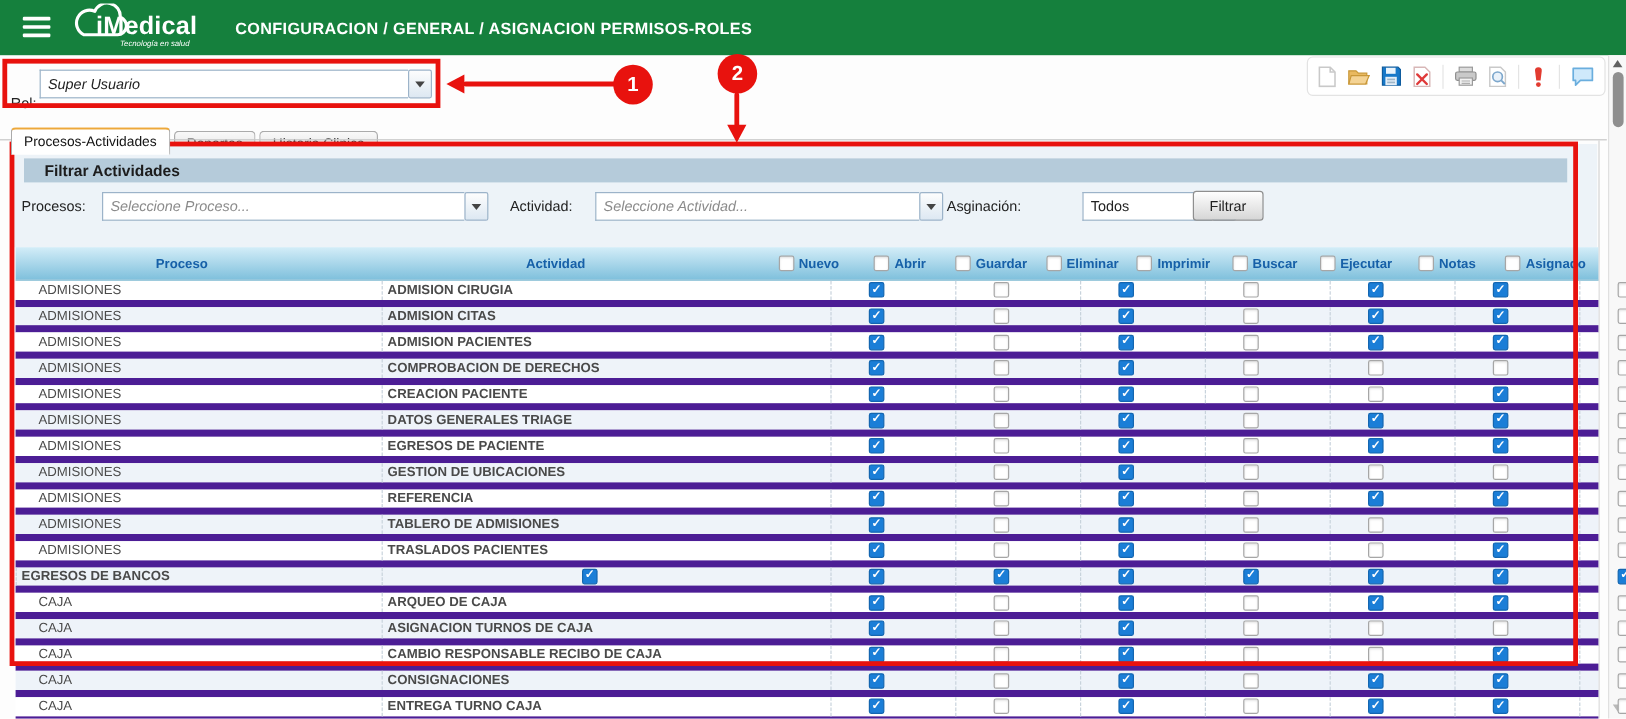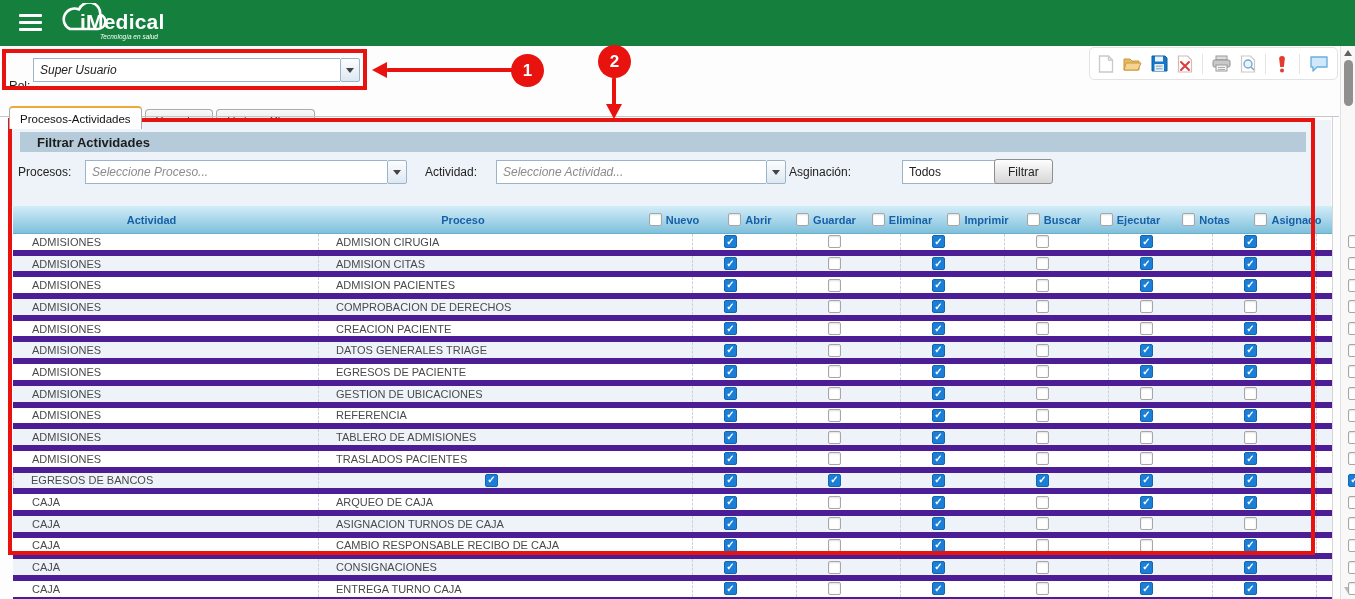--- a/index.html
+++ b/index.html
@@ -66,21 +66,21 @@
   .tablewrap { position:absolute; left:13px; top:206px; width:1319px; }
   .thead { display:grid; grid-template-columns:277px 346px repeat(8,76px) 1fr; height:28px;
            background:linear-gradient(#d3edf8,#7fc0dc); border-bottom:1px solid #69aecb; align-items:center; }
   .hcell { display:flex; align-items:center; justify-content:center; gap:4px;
            font-size:11px; font-weight:bold; color:#1660a8; }
   .trow { display:grid; grid-template-columns:277px 346px repeat(8,76px) 1fr; height:21.7px;
           background:#fff; border-bottom:6px solid #4c1d95; align-items:center;gap:28px; }
   .trow.alt { background:#eef3f9; }
   .tcell { font-size:11px; color:#4a4a4a; white-space:nowrap; overflow:hidden; }
   .c-proceso { padding-left:19px; }
-  .c-actividad { padding-left:17px; border-left:1px dashed #c8d3dc; height:100%; display:flex; align-items:center; }
+  .c-actividad { padding-left:4px; border-left:1px dashed #c8d3dc; height:100%; display:flex; align-items:center;font-weight:bold; }
   .ccell { height:100%; display:flex; align-items:center; justify-content:center; border-left:1px dashed #c8d3dc; }
 
   
   .cb { width:13px; height:13px; border:1px solid #a6a6a6; border-radius:2px; background:#fff;
         box-shadow:inset 0 1px 2px rgba(0,0,0,.12); display:inline-flex; align-items:center; justify-content:center; cursor:pointer; }
   .cb.checked { background:#1b7ed7; border-color:#1466b0; box-shadow:none; }
   .cb.checked::after { content:"\2713"; color:#fff; font-size:10px; font-weight:bold; line-height:1; }
 
   
   .ann { position:absolute; pointer-events:none; }
@@ -108,20 +108,21 @@
         <i></i>
         <i></i>
       </div>
     <div class="logo">
       <svg width="48" height="32" viewBox="0 0 48 32">
         <path d="M10 26 h28 a7.5 7.5 0 0 0 2.2 -14.6 A11 11 0 0 0 19 6.5 A9 9 0 0 0 10 26 z" fill="none" stroke="#ffffff" stroke-width="2.6" stroke-linejoin="round"></path>
       </svg>
       <span class="lname">iMedical</span>
       <span class="ltag">Tecnología en salud</span>
     </div>
+    <div class="crumb">CONFIGURACION / GENERAL / ASIGNACION PERMISOS-ROLES</div>
   </div>
 
   <div class="rol-label">Rol:</div>
   <div class="combo rol-combo">
     <div class="cfield">Super Usuario</div>
     <div class="cbtn">
         <span class="tri"></span>
       </div>
   </div>
 
@@ -223,22 +224,22 @@
     <div class="cfield">Todos</div>
     <div class="cbtn">
         <span class="tri"></span>
       </div>
   </div>
 
   <button class="filtrar-btn">Filtrar</button>
 
   <div class="tablewrap">
     <div class="thead">
+      <div class="hcell">Proceso</div>
       <div class="hcell">Actividad</div>
-      <div class="hcell">Proceso</div>
     <div class="hcell">
           <span class="cb"></span>
           <span>Nuevo</span>
         </div>
         <div class="hcell">
           <span class="cb"></span>
           <span>Abrir</span>
         </div>
         <div class="hcell">
           <span class="cb"></span>

